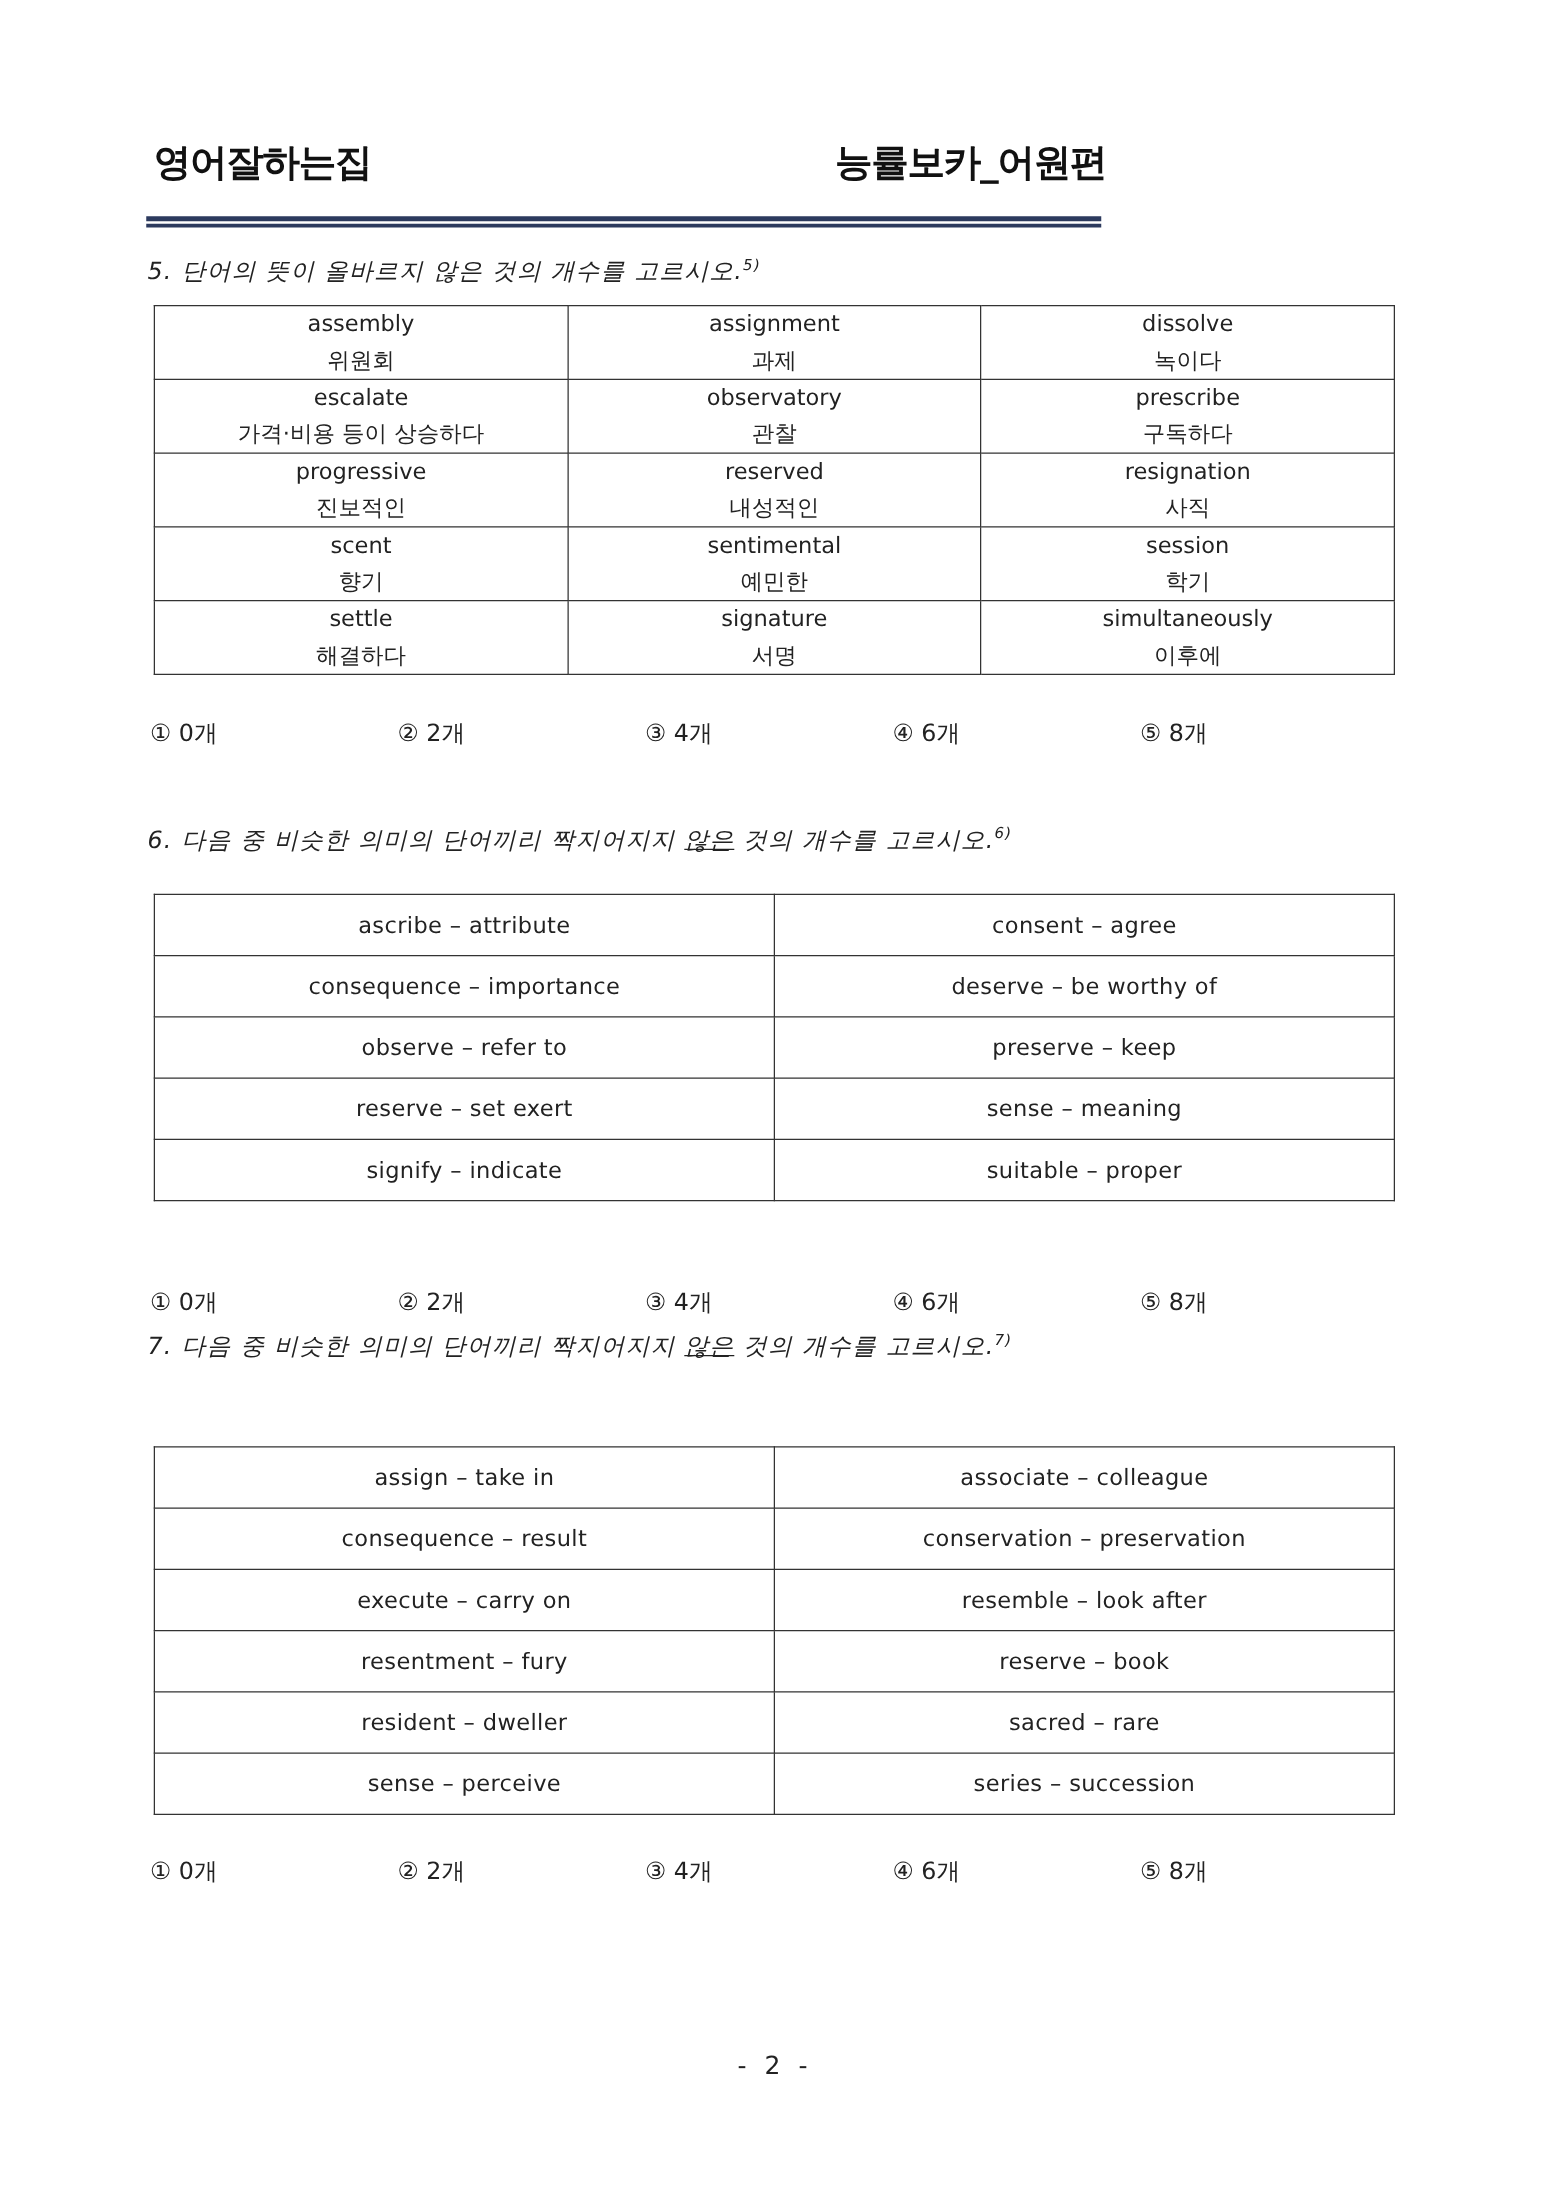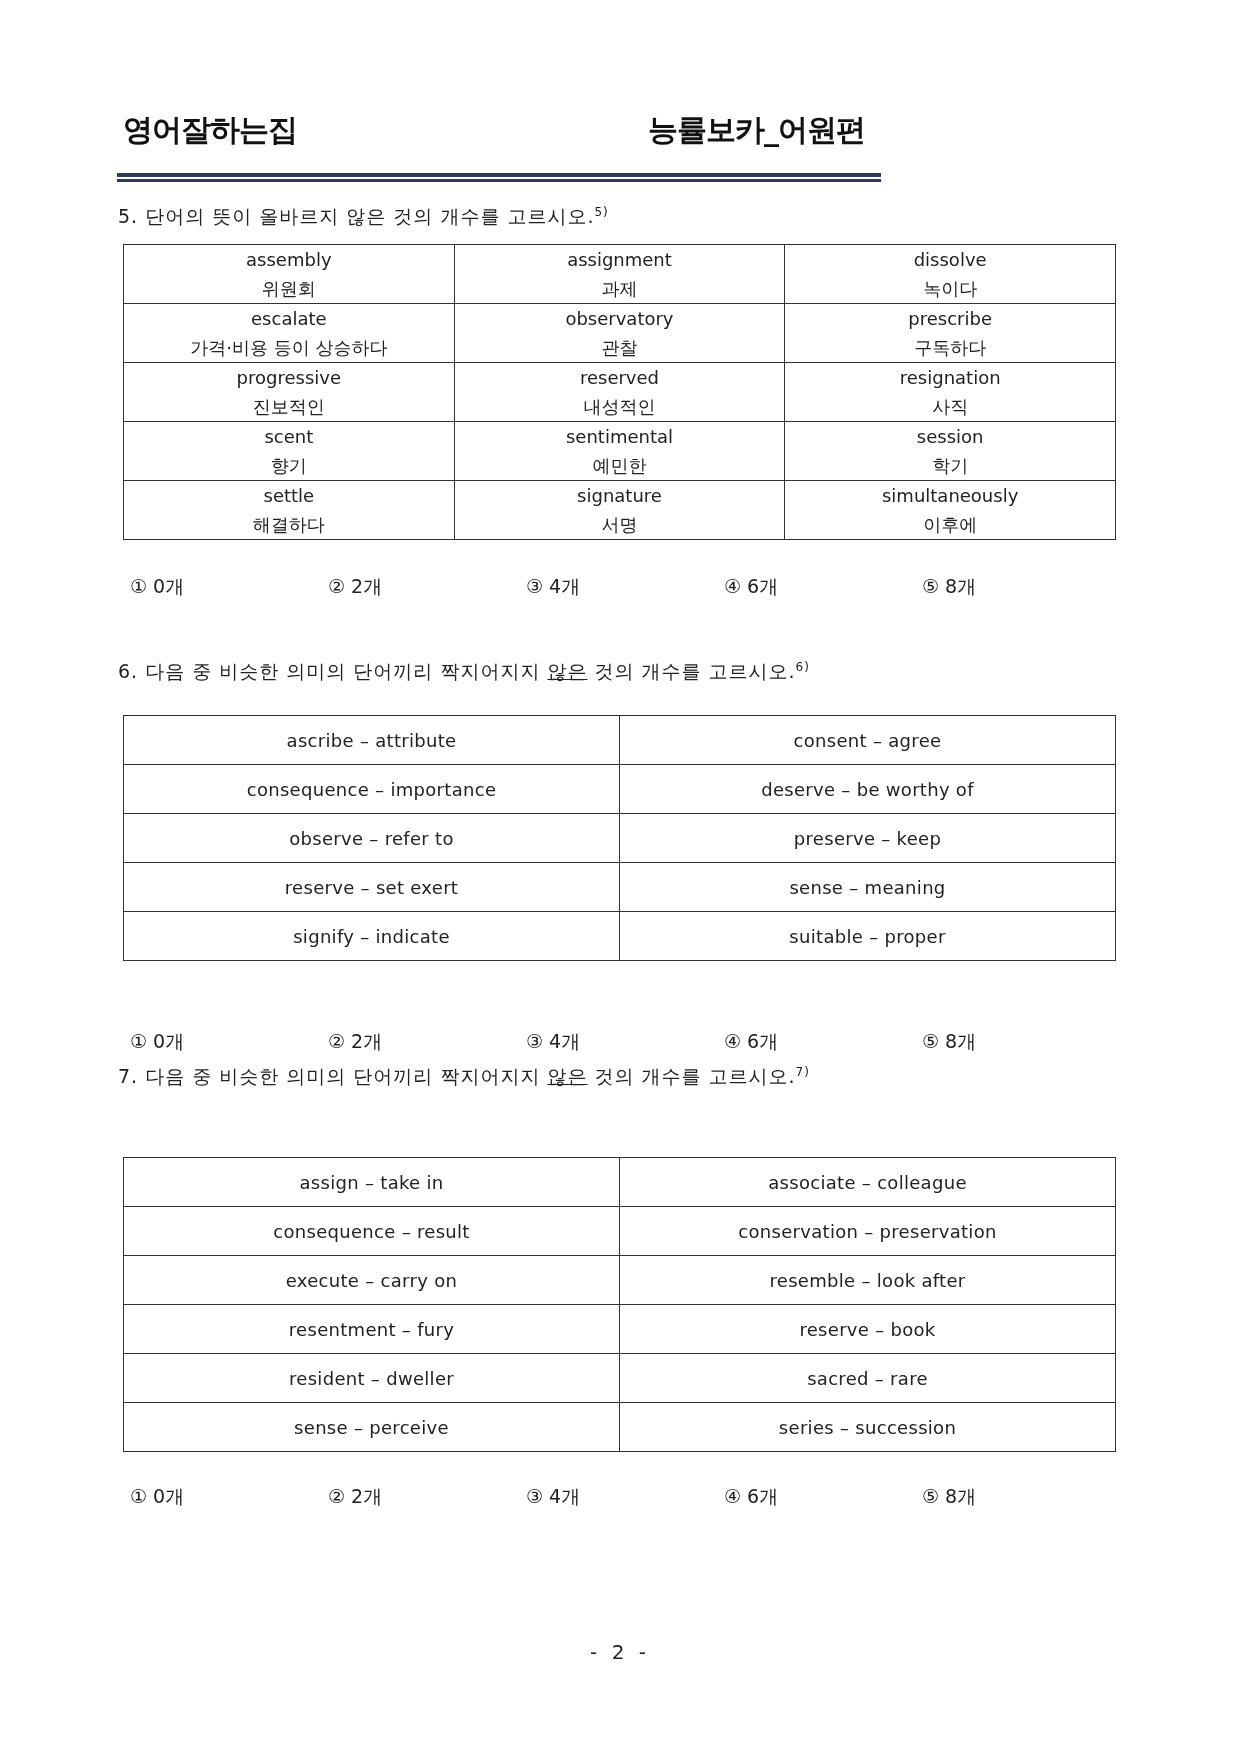--- a/index.html
+++ b/index.html
@@ -1,31 +1,31 @@
 <!DOCTYPE html>
 <html><head>
 <meta charset="utf-8">
 <style>
   html, body { margin:0; padding:0; background:#fff; }
   body { width:1240px; height:1752px; position:relative; font-family:"DejaVu Sans", "Liberation Sans", sans-serif; color:#222; overflow:hidden; }
   .page { position:absolute; left:0; top:0; width:997px; height:1752px; }
   .hdr-left, .hdr-right { position:absolute; top:110px; font-size:30px; font-weight:bold; letter-spacing:-1px; color:#111; }
   .hdr-left { left:123px; }
-  .hdr-right { right:132px; }
+  .hdr-right { right:112px; }
   .rule1 { position:absolute; left:117px; right:116px; top:173px; height:4px; background:#2c3a5e; }
   .rule2 { position:absolute; left:117px; right:116px; top:179px; height:3px; background:#2c3a5e; }
-  .q { position:absolute; left:118px; font-size:19px; letter-spacing:1px; color:#222; }
+  .q { position:absolute; left:118px; font-size:19px; letter-spacing:1px; color:#222;font-style:italic; }
   .q sup { font-size:12px; }
   .q u { text-decoration:underline; }
   table { position:absolute; left:123px; width:993px; border-collapse:collapse; font-size:18px; color:#222; }
   td { border:1px solid #333; text-align:center; padding:0; }
   .t5 td { height:58px; line-height:29px; width:33.33%; }
   .t5 td div { height:29px; }
   .t67 td { height:48px; width:50%; letter-spacing:0.3px; }
-  .choices { position:absolute; left:130px; font-size:19px; display:flex; }
+  .choices { position:absolute; left:120px; font-size:19px; display:flex; }
   .choices span { width:198px; display:inline-block; }
   .pagenum { position:absolute; top:1640px; left:0; width:1240px; text-align:center; font-size:20px; letter-spacing:4px; }
 </style>
 </head>
 <body>
 
 <div class="page">
   <div class="hdr-left">영어잘하는집</div>
   <div class="hdr-right">능률보카_어원편</div>
   <div class="rule1"></div>

